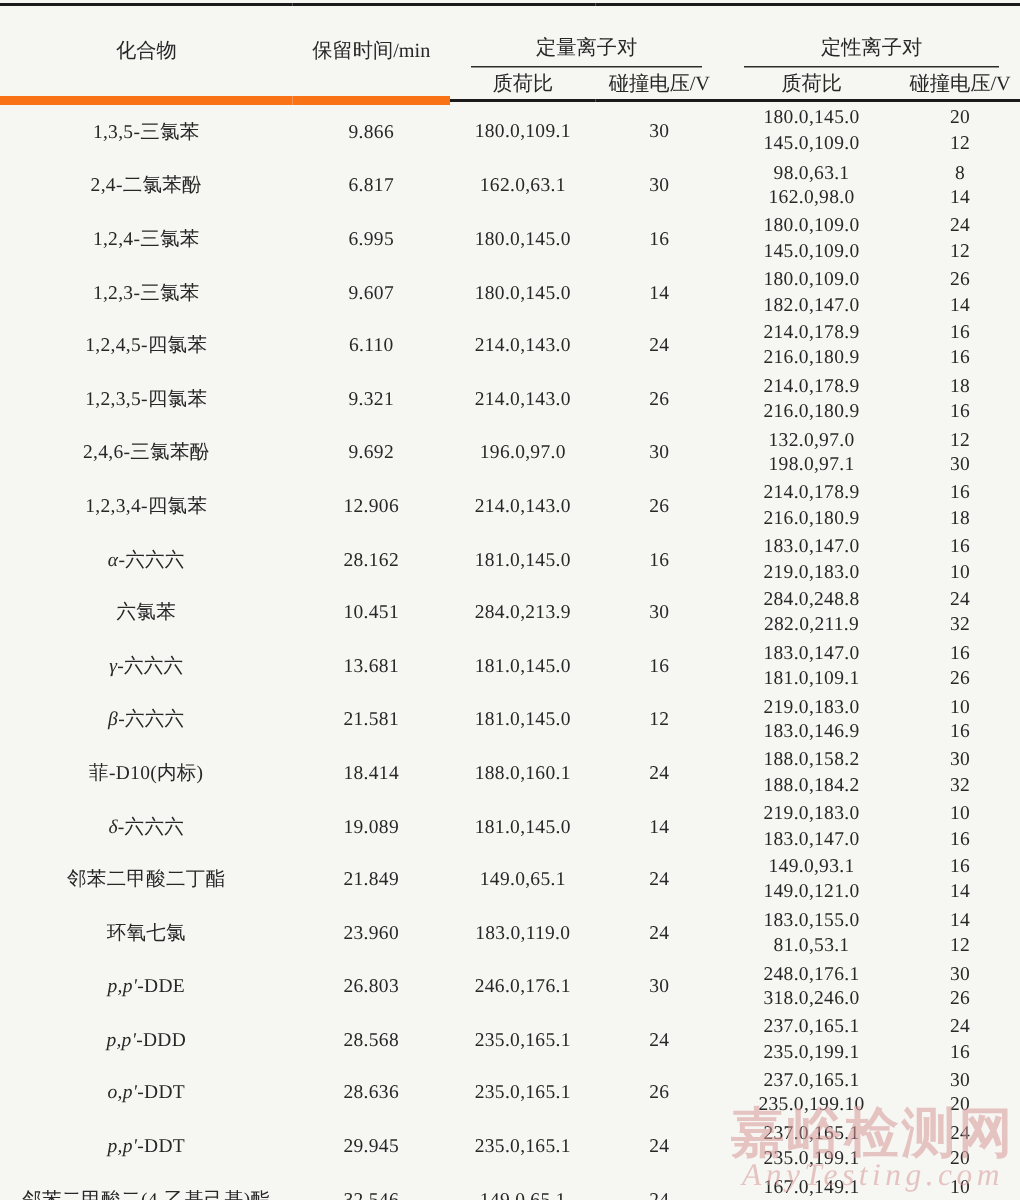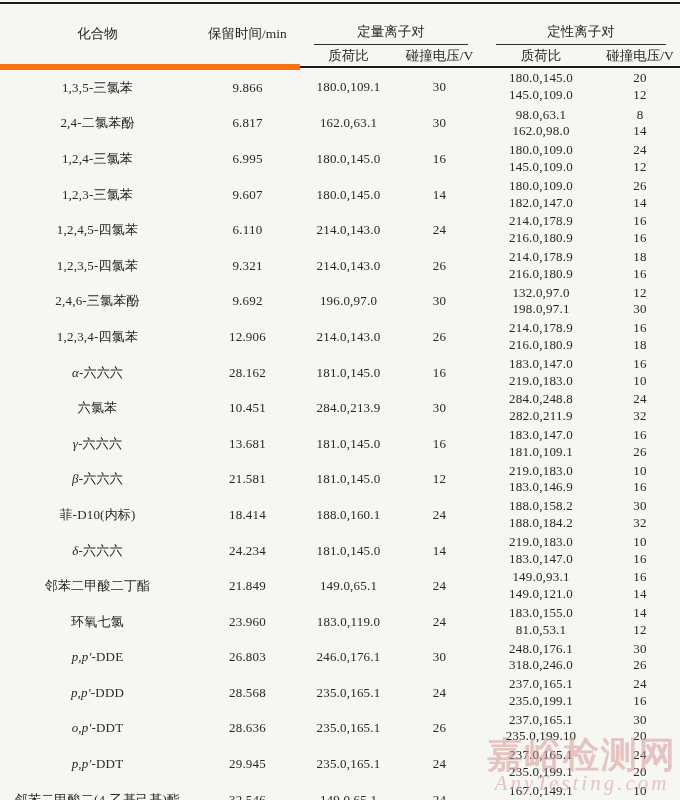--- a/index.html
+++ b/index.html
@@ -290,21 +290,21 @@
           <div class="qual-line">188.0,158.2</div>
           <div class="qual-line">188.0,184.2</div>
         </td>
         <td>
           <div class="qual-line">30</div>
           <div class="qual-line">32</div>
         </td>
       </tr>
       <tr>
         <td><i>δ</i>-六六六</td>
-        <td>24.234</td>
+        <td>19.089</td>
         <td>181.0,145.0</td>
         <td>14</td>
         <td>
           <div class="qual-line">219.0,183.0</div>
           <div class="qual-line">183.0,147.0</div>
         </td>
         <td>
           <div class="qual-line">10</div>
           <div class="qual-line">16</div>
         </td>

